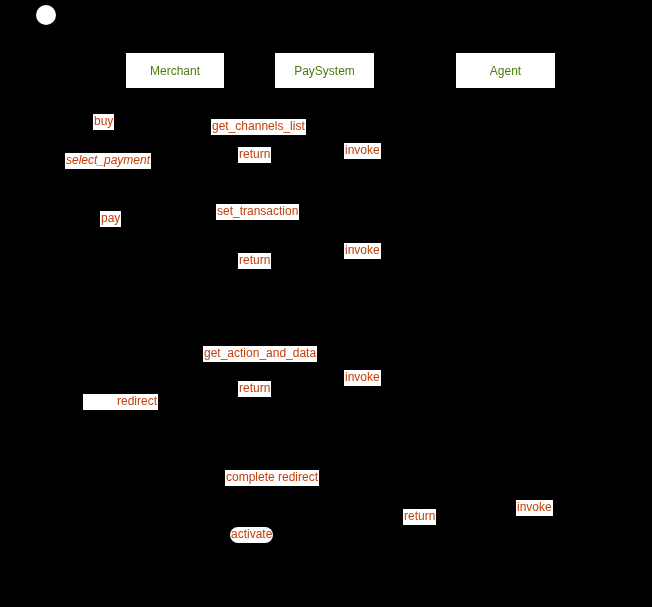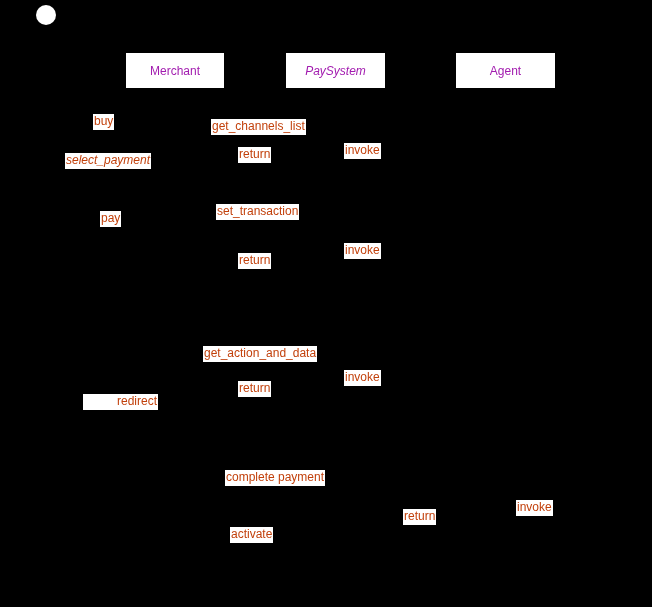--- a/index.html
+++ b/index.html
@@ -26,21 +26,21 @@
   .participant-box {
     position: absolute;
     background: #ffffff;
     border: 1px solid #000000;
     box-sizing: border-box;
     display: flex;
     align-items: center;
     justify-content: center;
   }
   .participant-label {
-    color: #a21caf;
+    color: #4d7c0f;
     font-size: 12px;
     line-height: 1;
     white-space: nowrap;
   }
   
   .lifeline {
     position: absolute;
     width: 1px;
     background: #000000;
   }
@@ -62,21 +62,21 @@
 
 <div id="diagram-canvas">
 
   <div class="actor-head" id="actor-head" style="left: 36px; top: 5px; width: 20px; height: 20px;"></div>
   <div style="position:absolute;left:0;top:0;color:#ffffff;font-size:12px;"></div>
 
   <div id="participants-layer">
       <div class="participant-box" style="left: 125px; top: 52px; width: 100px; height: 37px;">
         <span class="participant-label">Merchant</span>
       </div>
-      <div class="participant-box" style="left: 285px; top: 52px; width: 101px; height: 37px; font-style: italic;">
+      <div class="participant-box" style="left: 274px; top: 52px; width: 101px; height: 37px;">
         <span class="participant-label">PaySystem</span>
       </div>
       <div class="participant-box" style="left: 455px; top: 52px; width: 101px; height: 37px;">
         <span class="participant-label">Agent</span>
       </div>
     </div>
 
   <div id="lifelines-layer">
       <div class="lifeline" style="left: 175px; top: 89px; height: 518px;"></div>
       <div class="lifeline" style="left: 335px; top: 89px; height: 518px;"></div>
@@ -93,19 +93,19 @@
       <div class="message-label" style="left: 238px; top: 147px;">return</div>
       <div class="message-label" style="left: 344px; top: 143px;">invoke</div>
       <div class="message-label" style="left: 100px; top: 203px; margin-top: 8px;">pay</div>
       <div class="message-label" style="left: 216px; top: 204px;">set_transaction</div>
       <div class="message-label" style="left: 238px; top: 253px;">return</div>
       <div class="message-label" style="left: 344px; top: 243px;">invoke</div>
       <div class="message-label" style="left: 203px; top: 346px;">get_action_and_data</div>
       <div class="message-label" style="left: 238px; top: 381px;">return</div>
       <div class="message-label" style="left: 344px; top: 370px;">invoke</div>
       <div class="message-label" style="left: 83px; top: 394px; padding-left: 34px;">redirect</div>
-      <div class="message-label" style="left: 225px; top: 470px;">complete payment</div>
+      <div class="message-label" style="left: 225px; top: 470px;">complete redirect</div>
       <div class="message-label" style="left: 403px; top: 509px;">return</div>
       <div class="message-label" style="left: 516px; top: 500px;">invoke</div>
-      <div class="message-label" style="left: 230px; top: 527px;">activate</div>
+      <div class="message-label" style="left: 230px; top: 527px; border-radius: 8px;">activate</div>
     </div>
 
 </div>
 
 </body></html>

